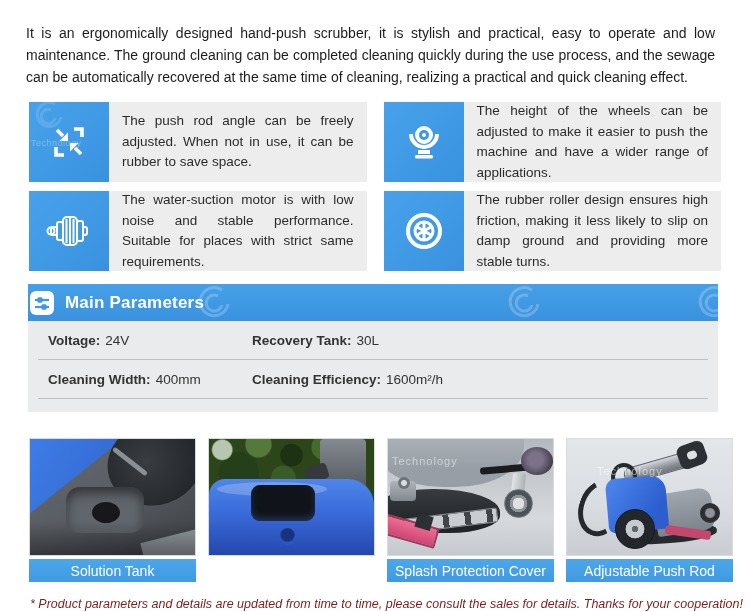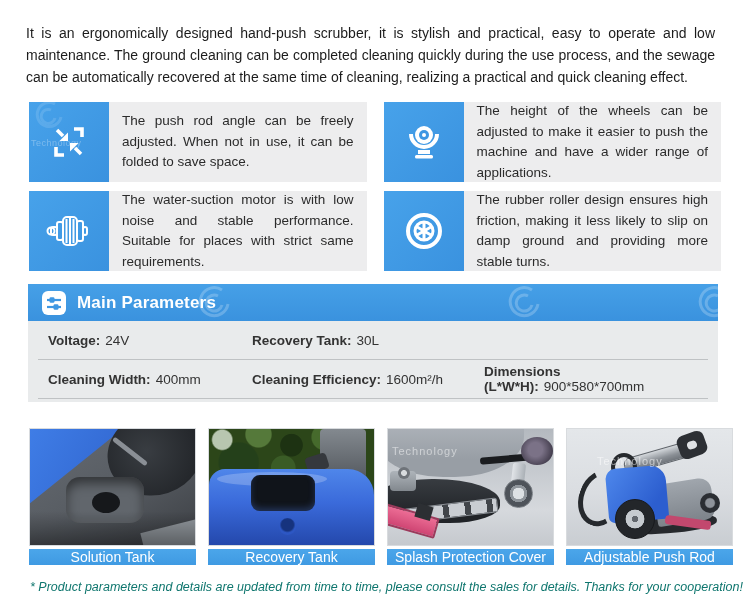--- a/index.html
+++ b/index.html
@@ -19,34 +19,34 @@
     background:linear-gradient(135deg,#47a2ea 0%,#3a92df 100%);
     display:flex;align-items:center;justify-content:center;}
   .f-text{flex:1;background:#ededee;padding:8px 13px;display:flex;align-items:center;
     font-size:13.5px;line-height:20.5px;color:#2b2b2b;text-align:justify;}
   .f-wm{position:absolute;left:2px;top:36px;font-size:9px;color:rgba(255,255,255,.30);letter-spacing:.5px;}
   .f-swirl{position:absolute;left:-4px;top:-4px;opacity:.5;}
 
   
   .params{margin:13px 28px 0 28px;width:690px;}
   .params-bar{height:37px;background:linear-gradient(180deg,#46a0e7 0%,#3a92de 100%);
-    display:flex;align-items:center;padding-left:13px;position:relative;overflow:hidden;box-sizing:border-box;}
+    display:flex;align-items:center;padding-left:1px;position:relative;overflow:hidden;box-sizing:border-box;}
   .params-title{color:#fff;font-size:17px;font-weight:bold;margin-left:10px;letter-spacing:.2px;}
   .bar-swirl{position:absolute;top:-2px;}
-  .params-body{background:#e9ebec;padding-bottom:3px;}
+  .params-body{background:#e9ebec;padding-bottom:13px;}
   .params-row{display:grid;grid-template-columns:204px 232px 1fr;padding:0 10px 0 20px;height:38px;align-items:center;
     font-size:13.5px;color:#333;}
   .hairline{height:1px;background:#bfc2c4;margin:0 10px;}
   .param-label{font-weight:bold;}
   .param-value{margin-left:5px;font-weight:normal;}
 
   
   .gallery{margin:26px 28px 0 29px;display:grid;grid-template-columns:repeat(4,167px);column-gap:12px;}
   .photo{height:118px;position:relative;overflow:hidden;border:1px solid #d8dbde;box-sizing:border-box;}
-  .caption{margin-top:3px;height:16px;background:linear-gradient(180deg,#4ba6ea 0%,#3f9ae2 100%);
+  .caption{margin-top:3px;height:23px;background:linear-gradient(180deg,#4ba6ea 0%,#3f9ae2 100%);
     color:#fff;font-size:14px;display:flex;align-items:center;justify-content:center;}
   .shape{position:absolute;}
   .wm{position:absolute;color:rgba(255,255,255,.5);font-size:11px;letter-spacing:1px;}
 
   
   .p1{background:linear-gradient(150deg,#666b72 0%,#585d63 50%,#3c3f44 100%);}
   .p1-blue{inset:0;background:linear-gradient(120deg,#3f7de6 0%,#2a5ac4 80%);clip-path:polygon(0 0,56% 0,0 64%);}
   .p1-cap{right:-8px;top:-18px;width:96px;height:84px;border-radius:50%;
     background:radial-gradient(circle at 42% 45%,#393d42 0%,#24272b 70%);transform:rotate(-18deg);}
   .p1-slit{right:44px;top:20px;width:42px;height:5px;background:#8a8f95;border-radius:3px;transform:rotate(38deg);}
@@ -112,21 +112,21 @@
   .p4-hose{left:12px;top:40px;width:34px;height:48px;border:5px solid #26292d;border-right-color:transparent;
     border-top-color:transparent;border-radius:50%;transform:rotate(20deg);}
   .p4-wheel{left:48px;bottom:6px;width:38px;height:38px;border-radius:50%;border:1px solid #17191c;
     background:radial-gradient(circle,#62676e 0 12%,#c6cbd0 13% 34%,#23262a 36%);}
   .p4-caster{right:12px;bottom:32px;width:20px;height:20px;border-radius:50%;
     background:radial-gradient(circle,#8e939a 0 30%,#2b2e33 40%);}
   .p4-pink{left:98px;bottom:18px;width:46px;height:9px;background:#c2486e;transform:rotate(8deg);border-radius:3px;}
   .p4-wm{left:30px;top:26px;color:rgba(255,255,255,.55);}
 
   
-  .note{margin:15px 0 0 30px;color:#0f766e;font-size:12.5px;font-style:italic;}
+  .note{margin:15px 0 0 30px;color:#7f1d1d;font-size:12.5px;font-style:italic;}
 </style>
 </head>
 <body>
 
 <p class="intro">It is an ergonomically designed hand-push scrubber, it is stylish and practical, easy to operate and low maintenance. The ground cleaning can be completed cleaning quickly during the use process, and the sewage can be automatically recovered at the same time of cleaning, realizing a practical and quick cleaning effect.</p>
 
 <div class="features">
 
   <div class="feature">
     <div class="f-icon">
@@ -142,21 +142,21 @@
             <path d="M9 27 V35 H17"></path>
           <path d="M10 10 L16 16"></path>
             <path d="M34 34 L28 28"></path>
         </g>
         <polygon points="21,21 21,12.5 12.5,21" fill="#ffffff"></polygon>
         <polygon points="23,23 23,31.5 31.5,23" fill="#ffffff"></polygon>
       </svg>
       <span class="f-wm">Technology</span>
     </div>
     <div class="f-text">
-      <span>The push rod angle can be freely adjusted. When not in use, it can be folded to save space.</span>
+      <span>The push rod angle can be freely adjusted. When not in use, it can be rubber to save space.</span>
     </div>
   </div>
 
   <div class="feature">
     <div class="f-icon">
       <svg width="44" height="44" viewBox="0 0 44 44">
         <circle cx="22" cy="15" r="9" fill="#ffffff"></circle>
         <circle cx="22" cy="15" r="5" fill="#3e97e3"></circle>
         <circle cx="22" cy="15" r="2" fill="#ffffff"></circle>
         <path d="M9 14 a13 13 0 0 0 26 0" fill="none" stroke="#ffffff" stroke-width="4"></path>
@@ -251,23 +251,20 @@
       </span>
     </div>
     <div class="hairline"></div>
     <div class="params-row">
       <span class="cell">
         <span class="param-label">Cleaning Width:</span><span class="param-value">400mm</span>
       </span>
       <span class="cell">
         <span class="param-label">Cleaning Efficiency:</span><span class="param-value">1600m²/h</span>
       </span>
-      <span class="cell">
-        <span class="param-label">Dimensions (L*W*H):</span><span class="param-value">900*580*700mm</span>
-      </span>
     </div>
     <div class="hairline"></div>
   </div>
 </div>
 
 <div class="gallery">
 
   <div class="card">
     <div class="photo p1">
       <div class="shape p1-blue"></div>
@@ -284,21 +281,20 @@
   <div class="card">
     <div class="photo p2">
       <div class="shape p2-foliage"></div>
       <div class="shape p2-handle"></div>
       <div class="shape p2-grip"></div>
       <div class="shape p2-tank"></div>
       <div class="shape p2-sheen"></div>
       <div class="shape p2-open"></div>
       <div class="shape p2-hole"></div>
     </div>
-    <div class="caption">Recovery Tank</div>
   </div>
 
   <div class="card">
     <div class="photo p3">
       <div class="shape p3-body"></div>
       <div class="shape p3-axle"></div>
       <div class="shape p3-topwheel"></div>
       <div class="shape p3-fork"></div>
       <div class="shape p3-casterwheel"></div>
       <div class="shape p3-deck"></div>

